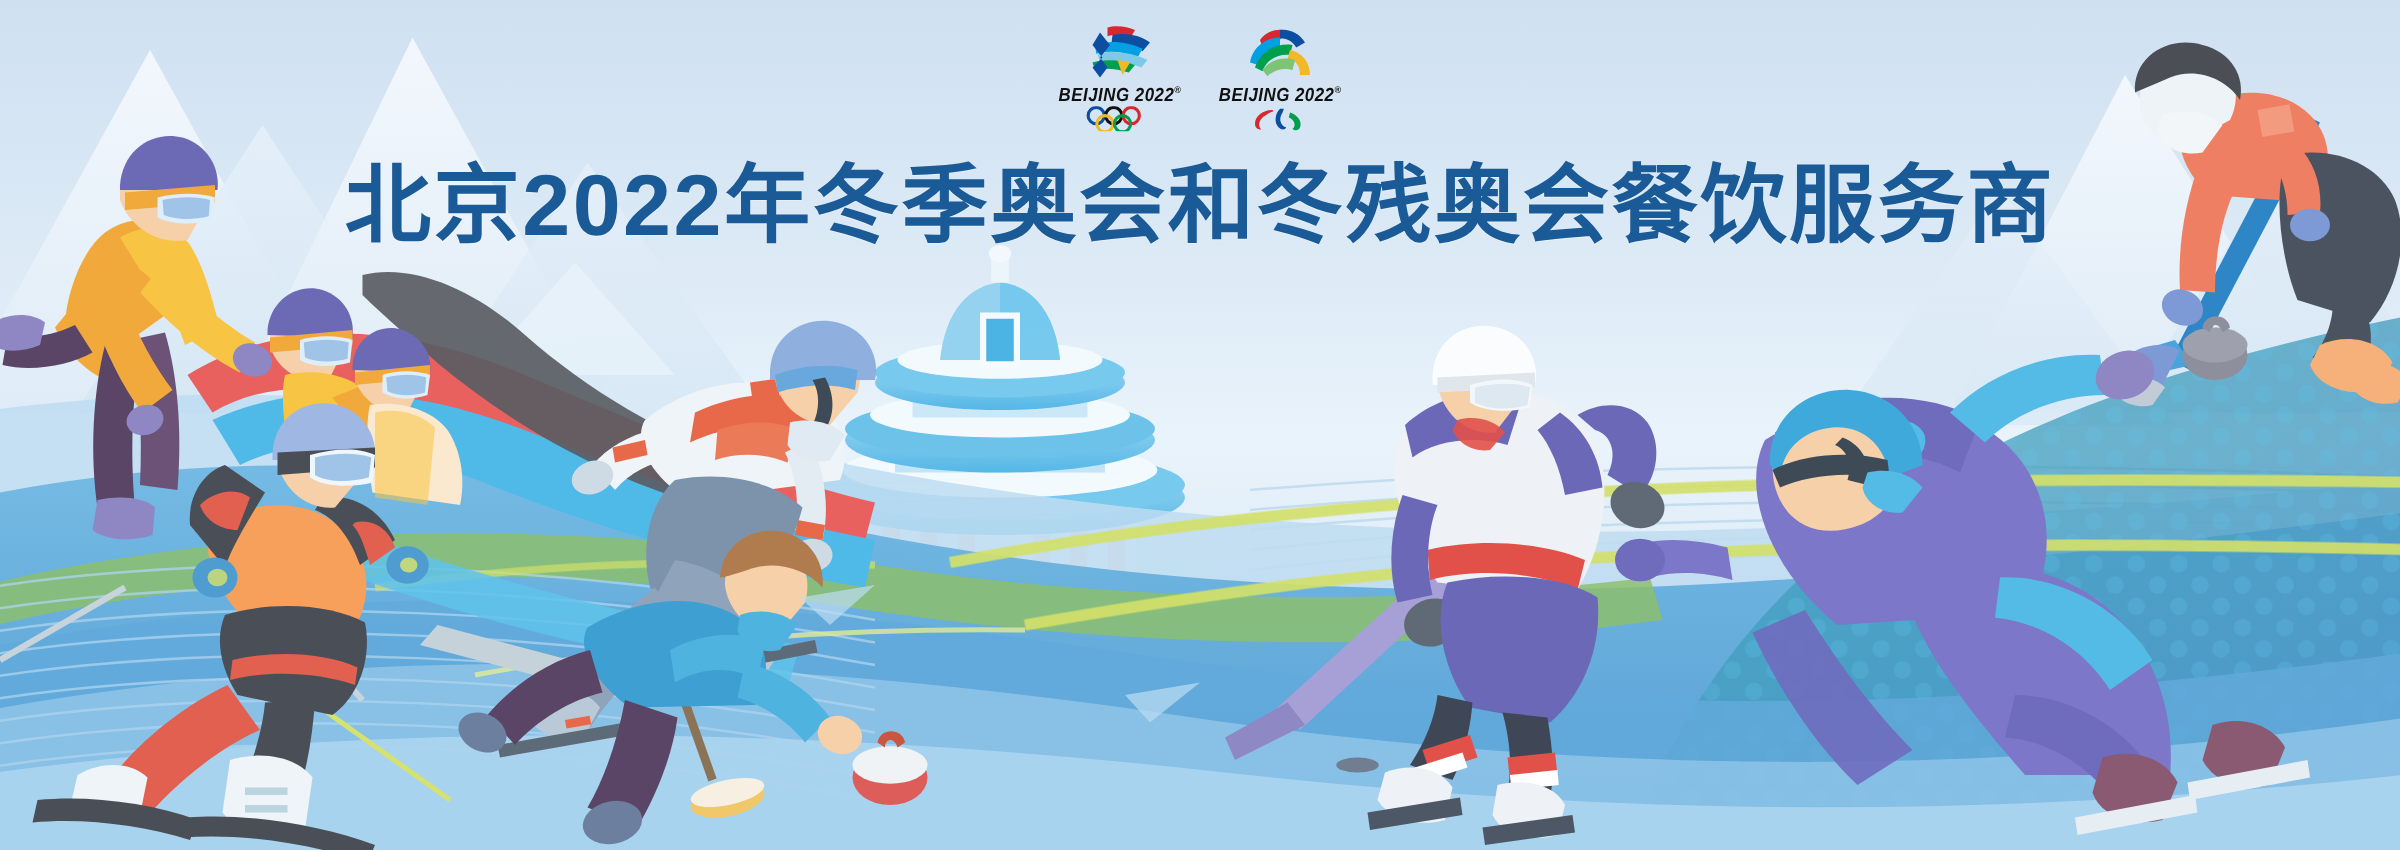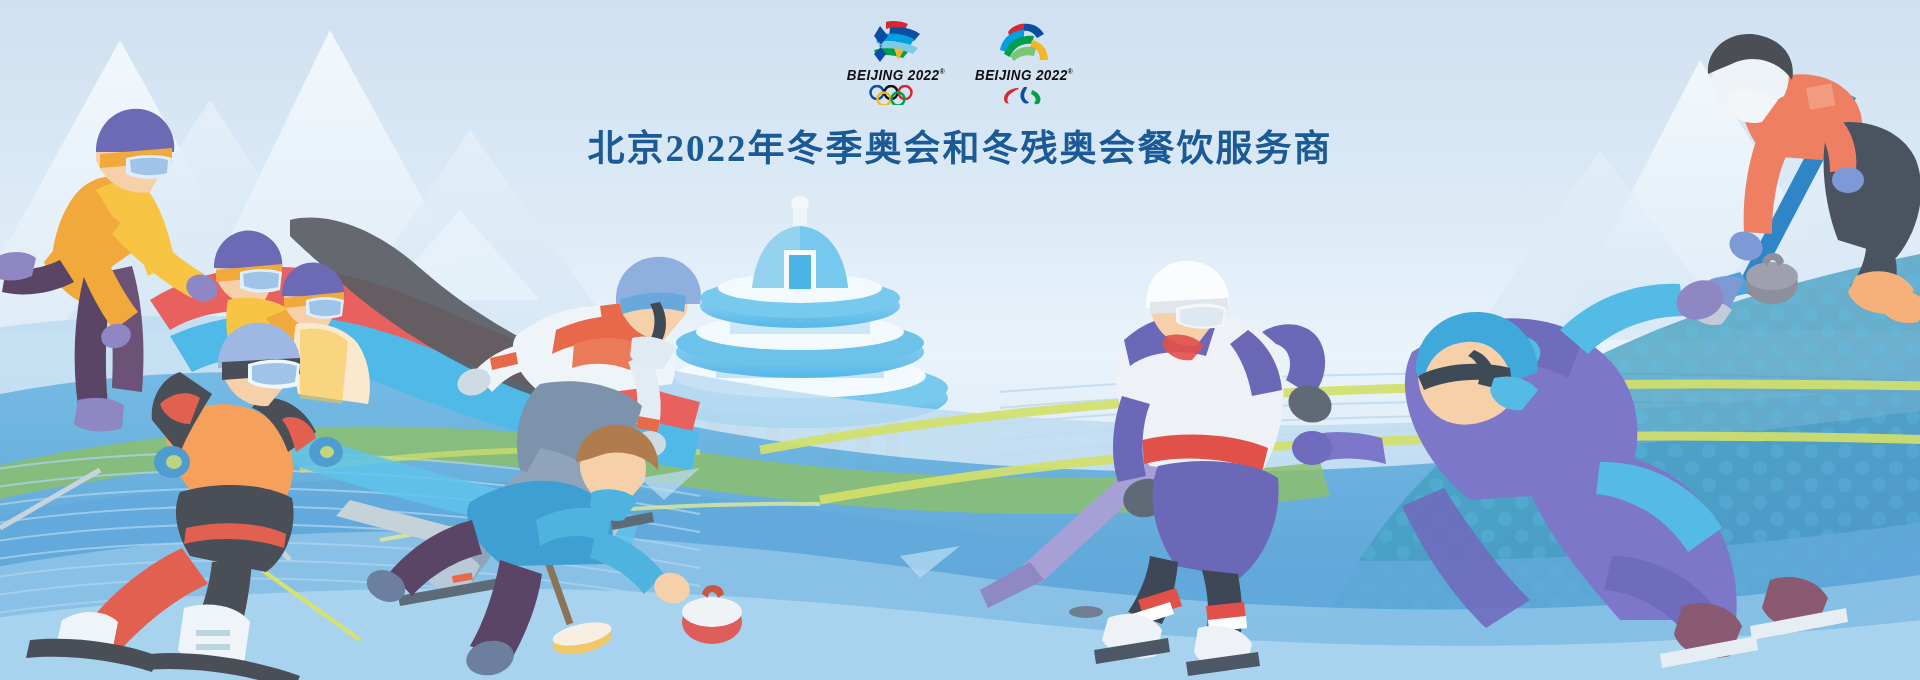--- a/index.html
+++ b/index.html
@@ -31,23 +31,23 @@
     font-weight:bold; font-style:italic;
     font-size:13.5px; letter-spacing:.4px;
     color:#101010; margin-top:1px;
     transform:scaleY(1.12); transform-origin:top center;
   }
   .logo-word sup{font-size:7px; vertical-align:super;}
   .logo-rings{ margin-top:3px; height:20px; }
 
   #page-title{
     margin-top:20px;
-    font-family:Liberation Serif, serif;
+    font-family:Liberation Sans, sans-serif;
     font-weight:bold;
-    font-size:37px;
+    font-size:69px;
     letter-spacing:2px;
     color:#1a5a96;
     text-shadow:0 1px 0 rgba(255,255,255,.35);
     white-space:nowrap;
     line-height:1;
   }
 
   
   #banner, #banner * { user-select:none; }
 </style>

